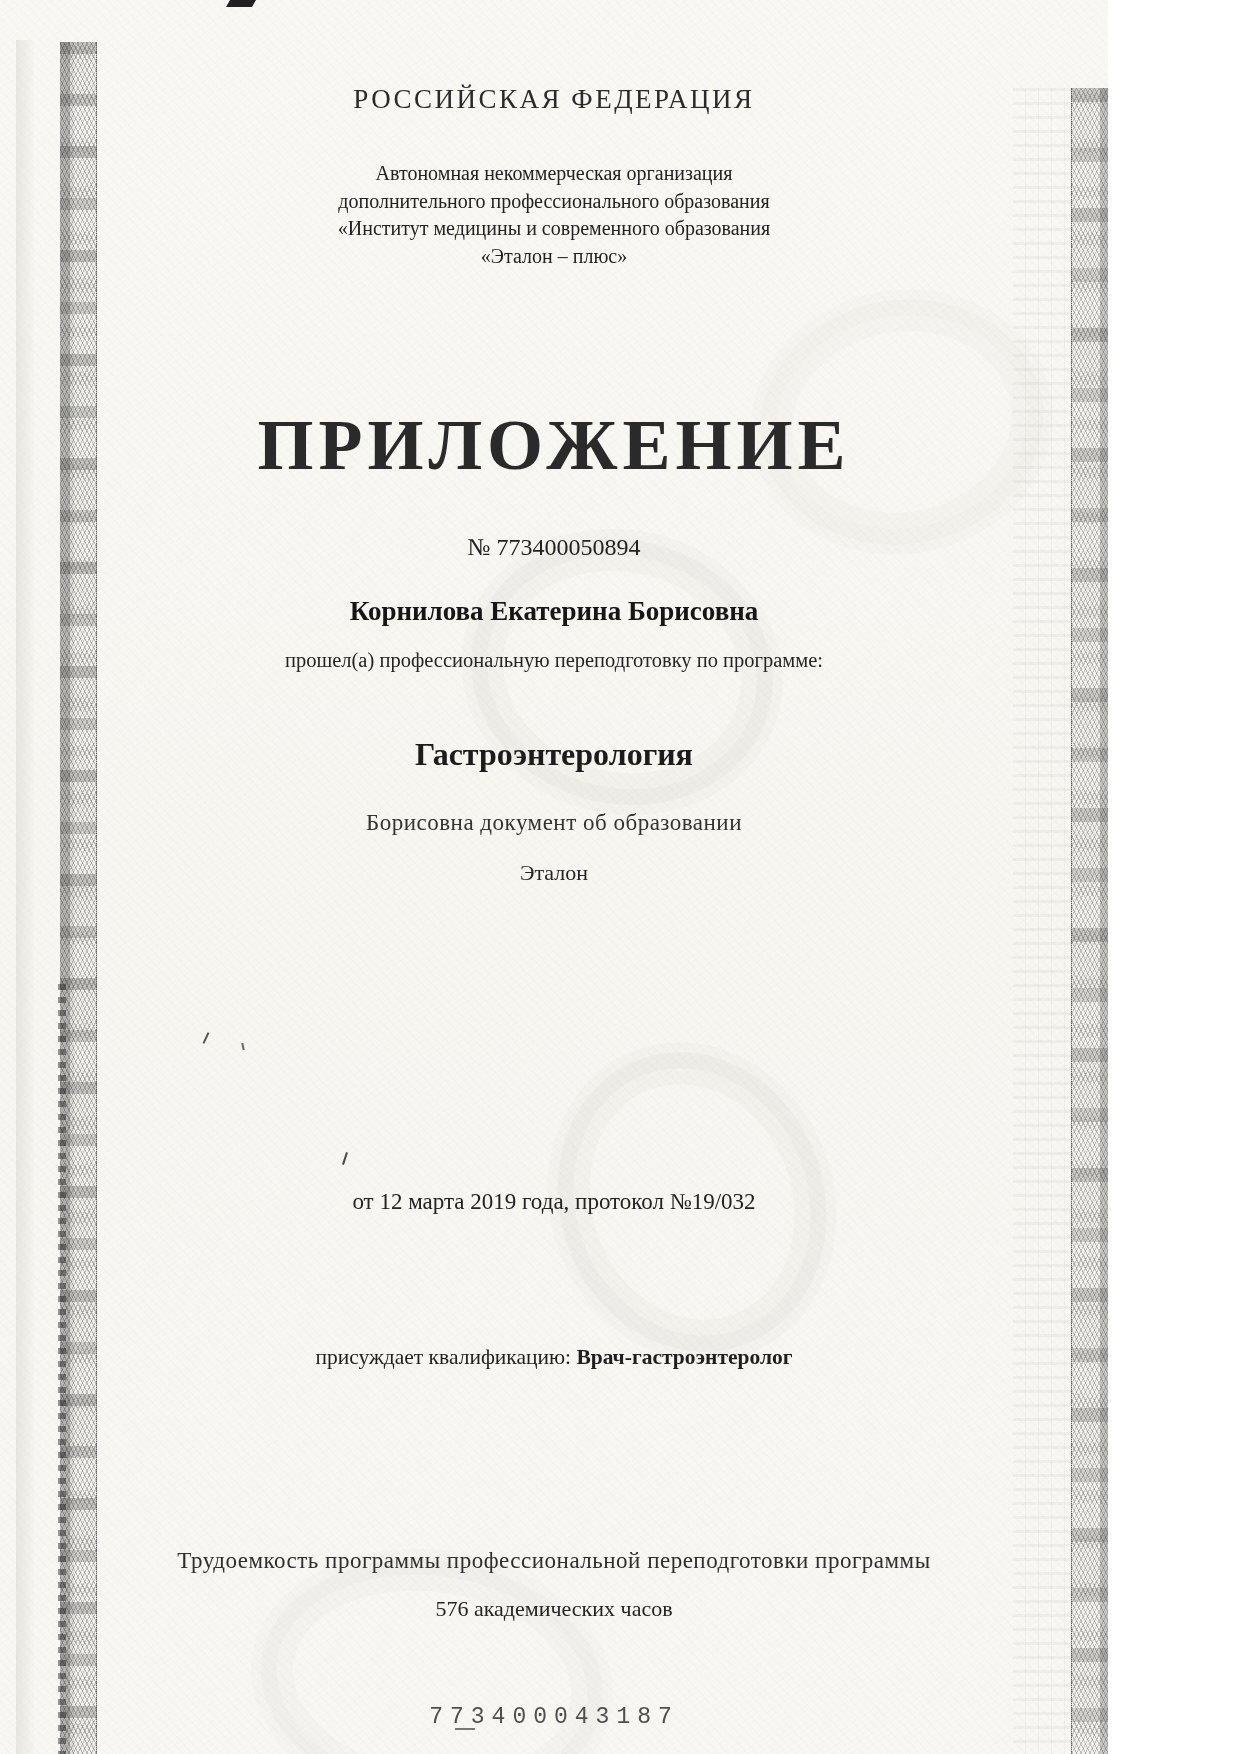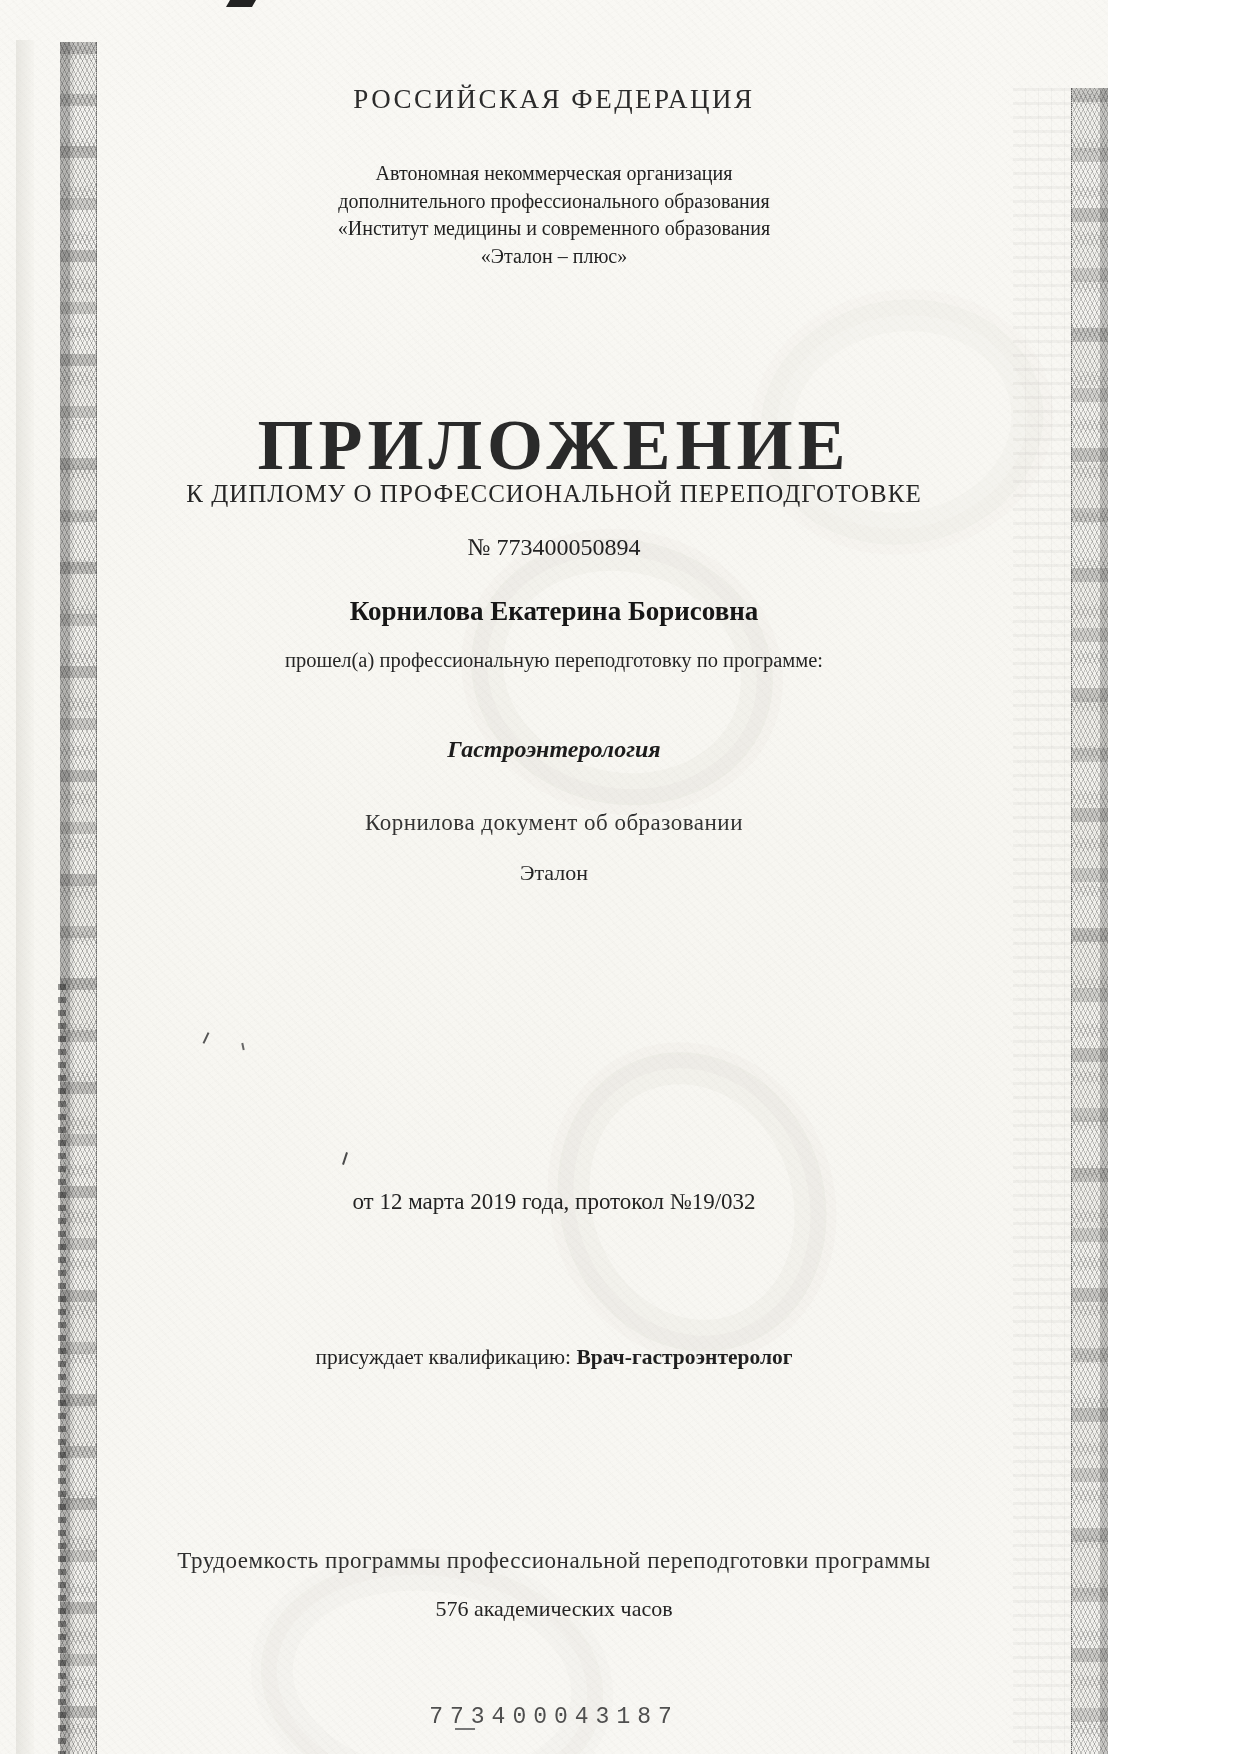--- a/index.html
+++ b/index.html
@@ -131,21 +131,21 @@
   }
   .subtitle {
     top: 480px;
     font-size: 25px;
     letter-spacing: 1px;
     color: #262626;
   }
   .dip-number { top: 534px; font-size: 24px; color: #222; }
   .holder { top: 596px; font-size: 27px; font-weight: 700; color: #161616; }
   .program-intro { top: 649px; font-size: 20.5px; color: #242424; }
-  .program-name { top: 736px; font-size: 24px; font-weight: 700; color: #1c1c1c; font-style: italic; }
+  .program-name { top: 736px; font-size: 32px; font-weight: 700; color: #1c1c1c; }
   .prev-label { top: 810px; font-size: 23px; color: #333; letter-spacing: 0.5px; }
   .prev-value { top: 860px; font-size: 22px; color: #242424; }
   .commission1 { top: 1145px; font-size: 23px; color: #2e2e2e; letter-spacing: 0.5px; }
   .commission2 { top: 1189px; font-size: 23px; color: #222; }
   .qualification { top: 1345px; font-size: 21.5px; color: #1f1f1f; }
   .qualification b { font-weight: 700; }
   .workload1 { top: 1548px; font-size: 23px; color: #2e2e2e; letter-spacing: 0.5px; }
   .workload2 { top: 1596px; font-size: 22px; color: #242424; }
   .serial {
     top: 1704px;
@@ -178,31 +178,30 @@
 
   <div class="line org">
     <div>Автономная некоммерческая организация</div>
     <div>дополнительного профессионального образования</div>
     <div>«Институт медицины и современного образования</div>
     <div>«Эталон – плюс»</div>
   </div>
 
   <div class="line title">ПРИЛОЖЕНИЕ</div>
 
-  <div class="line subtitle">К ДИПЛОМУ О ПРОФЕССИОНАЛЬНОЙ ПЕРЕПОДГОТОВКЕ</div>
 
   <div class="line dip-number">№ 773400050894</div>
 
   <div class="line holder">Корнилова Екатерина Борисовна</div>
 
   <div class="line program-intro">прошел(а) профессиональную переподготовку по программе:</div>
 
   <div class="line program-name">Гастроэнтерология</div>
 
-  <div class="line prev-label">Корнилова документ об образовании</div>
+  <div class="line prev-label">Борисовна документ об образовании</div>
 
   <div class="line prev-value">Эталон</div>
 
 
   <div class="line commission2">от 12 марта 2019 года, протокол №19/032</div>
 
   <div class="line qualification">
     <span>присуждает квалификацию: </span><b>Врач-гастроэнтеролог</b>
   </div>
 

